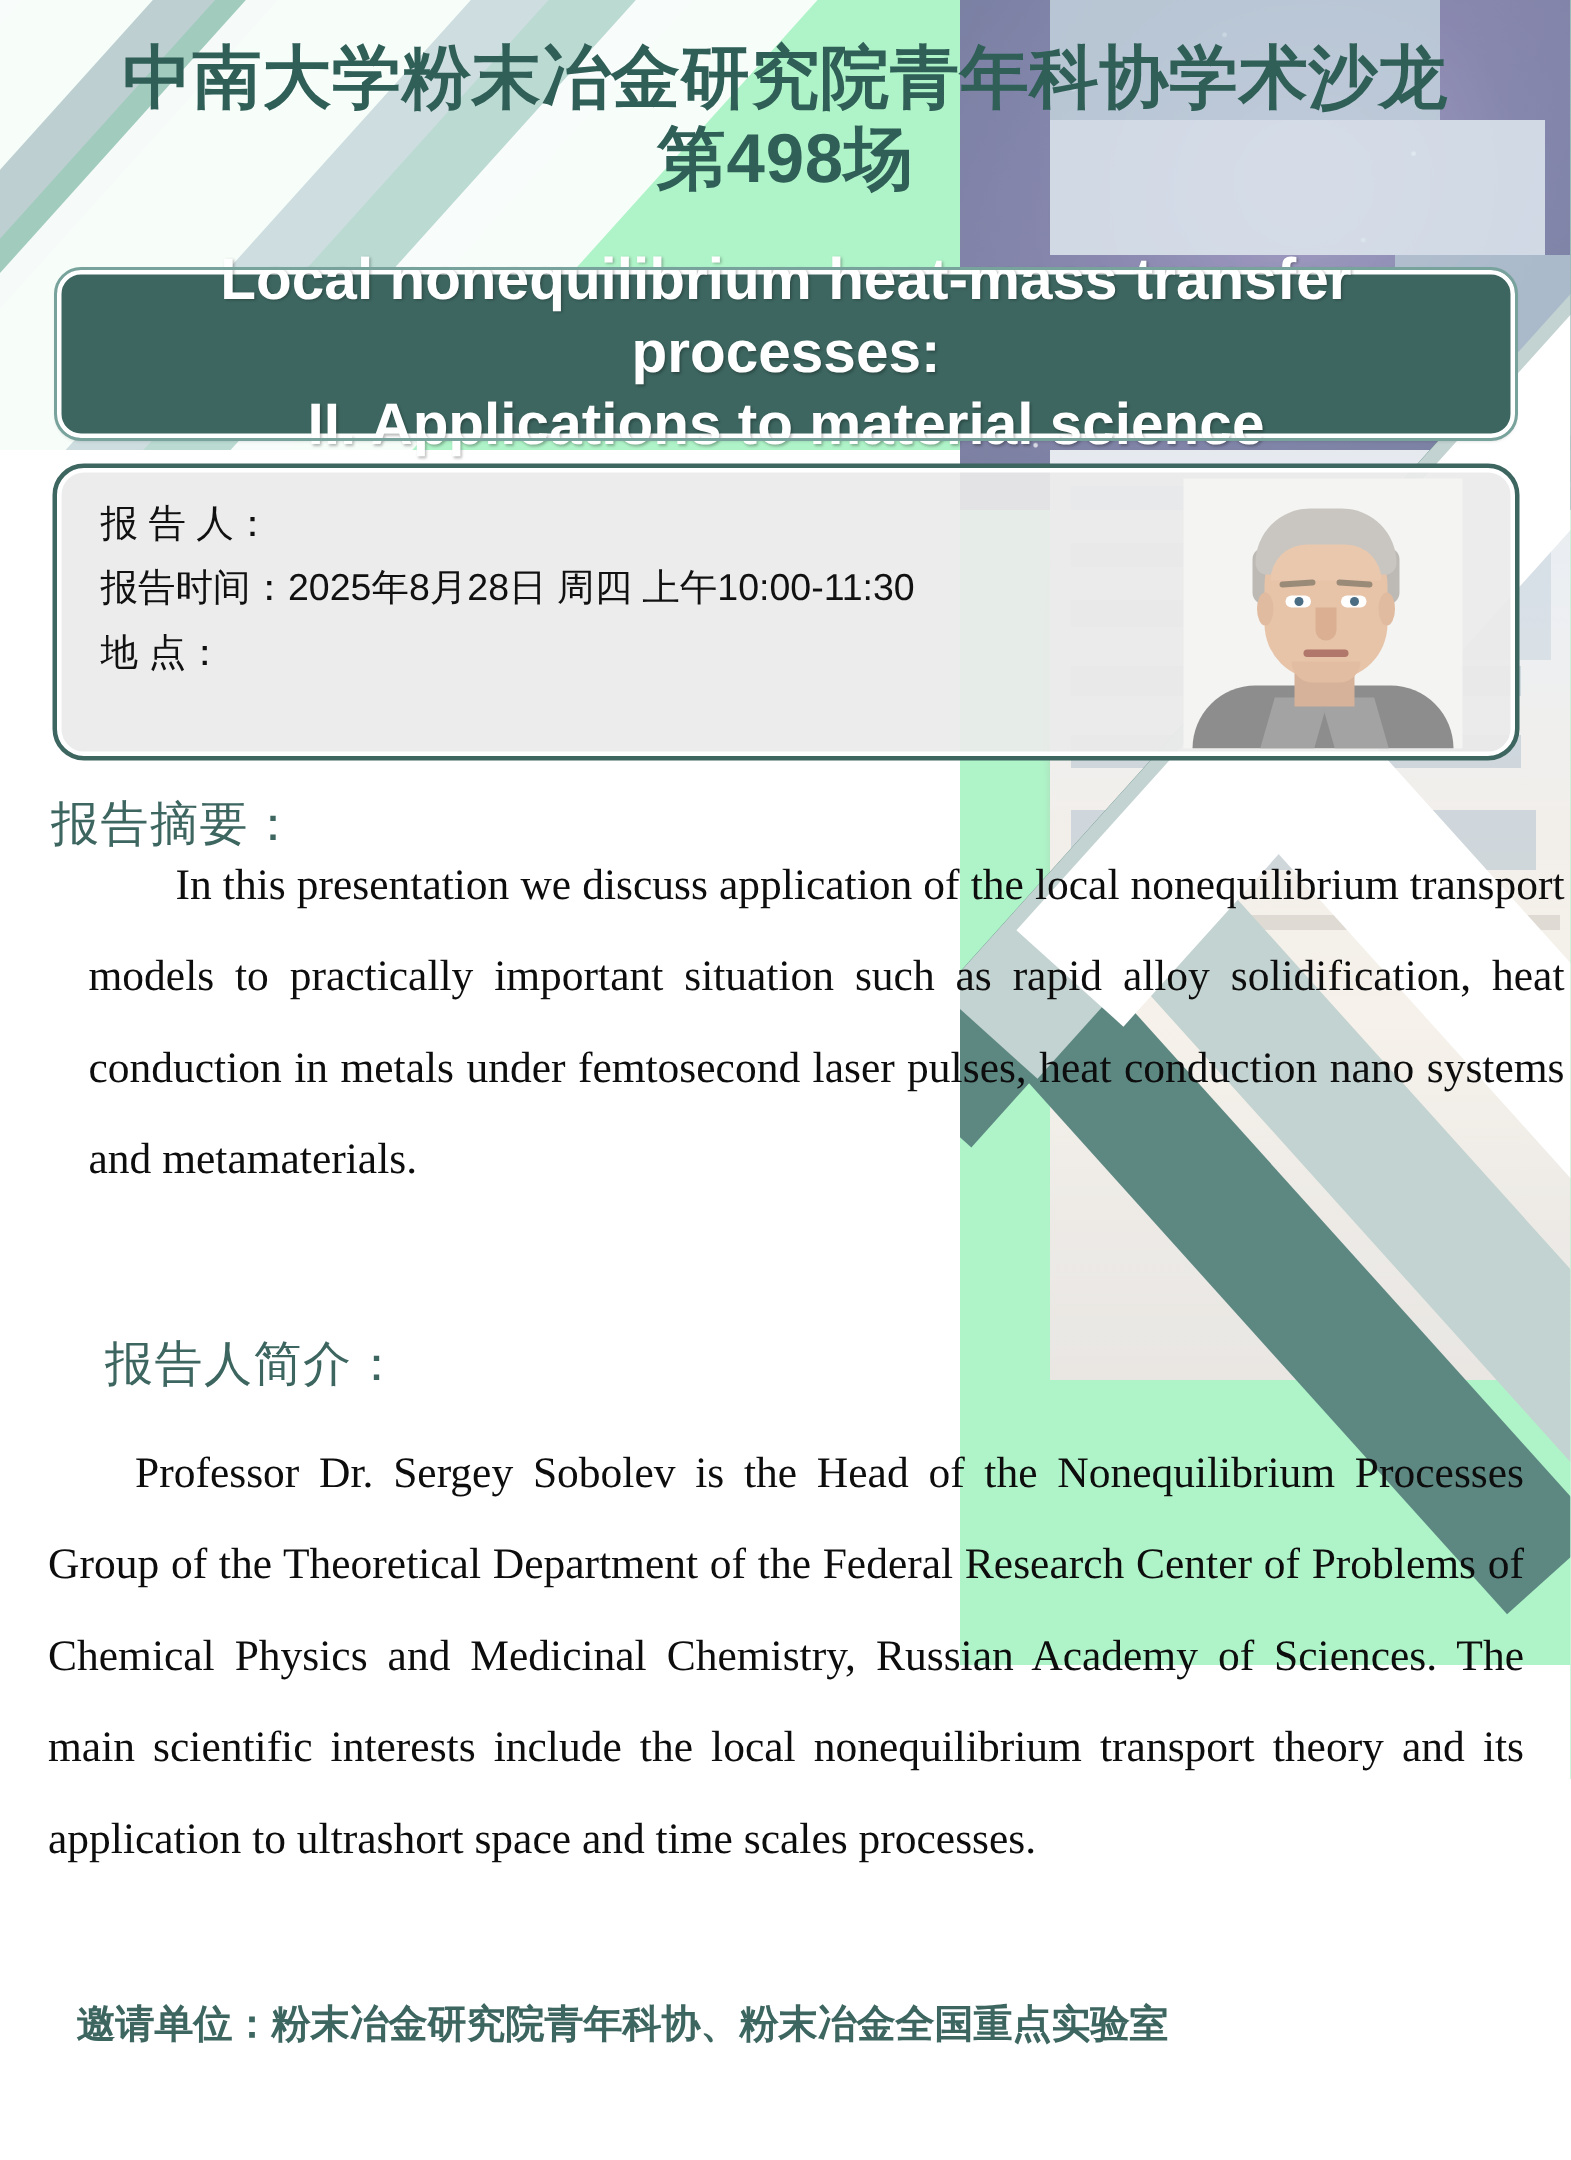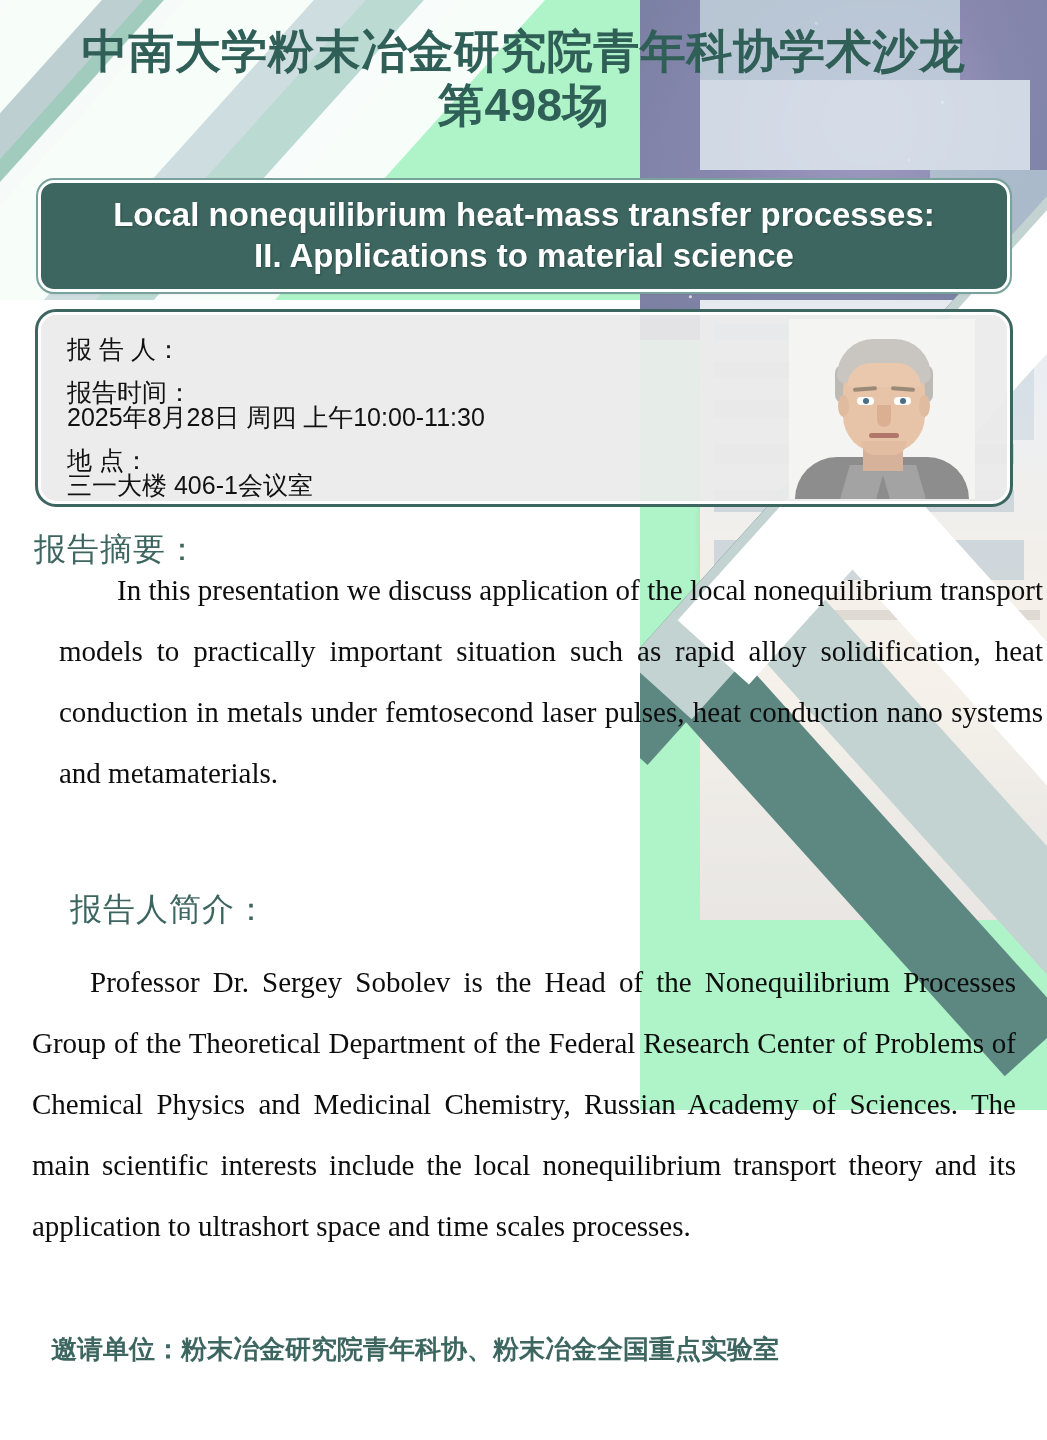--- a/index.html
+++ b/index.html
@@ -87,21 +87,21 @@
     box-sizing:border-box;
     background:#3d6660;
     border:3px solid #ffffff;
     outline:2px solid #78a39c;
     border-radius:16px;
     display:flex;align-items:center;justify-content:center;
     box-shadow:0 1px 3px rgba(0,0,0,.25);
   }
   .talk-banner-text{
     color:#ffffff;
-    font-size:33px;line-height:1.24;
+    font-size:39px;line-height:1.24;
     font-weight:bold;
     text-align:center;
     padding:0 22px;
     text-shadow:1px 1px 2px rgba(0,0,0,.28);
   }
 
   
   .info-box{
     position:absolute;left:38px;top:312px;width:972px;height:192px;
     box-sizing:border-box;
@@ -112,21 +112,20 @@
     padding:22px 26px 0 26px;
     overflow:hidden;
   }
   .info-row{
     display:flex;align-items:baseline;
     font-size:25px;line-height:1.0;
     color:#111111;
     margin-bottom:18px;
     font-family:"Liberation Serif","DejaVu Serif",serif;
     white-space:nowrap;
-    flex-direction:column;
   }
   .info-label{
     font-family:"Liberation Sans","DejaVu Sans",sans-serif;
     font-size:25px;
     color:#111111;
     flex:0 0 auto;
   }
   .info-val{
     font-family:"Liberation Serif","DejaVu Serif",serif;
     font-size:25px;
@@ -288,21 +287,20 @@
     <div class="info-box">
       <div class="info-row">
         <span class="info-label">报 告 人：</span>
       </div>
       <div class="info-row">
         <span class="info-label">报告时间：</span>
         <span class="info-val-cn">2025年8月28日 周四 上午10:00-11:30</span>
       </div>
       <div class="info-row">
         <span class="info-label">地      点：</span>
-        <span class="info-val-cn">三一大楼  406-1会议室</span>
       </div>
     </div>
 
     <div class="portrait">
       <div class="p-bg"></div>
       <div class="p-shirt"></div>
       <div class="p-collar-l"></div>
       <div class="p-collar-r"></div>
       <div class="p-neck"></div>
       <div class="p-hair-side-l"></div>

